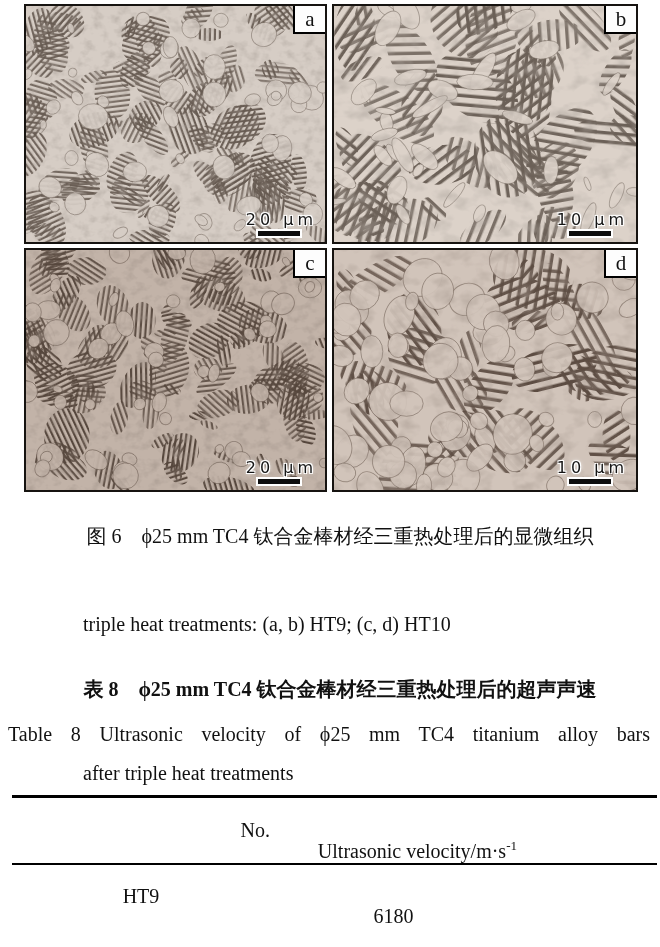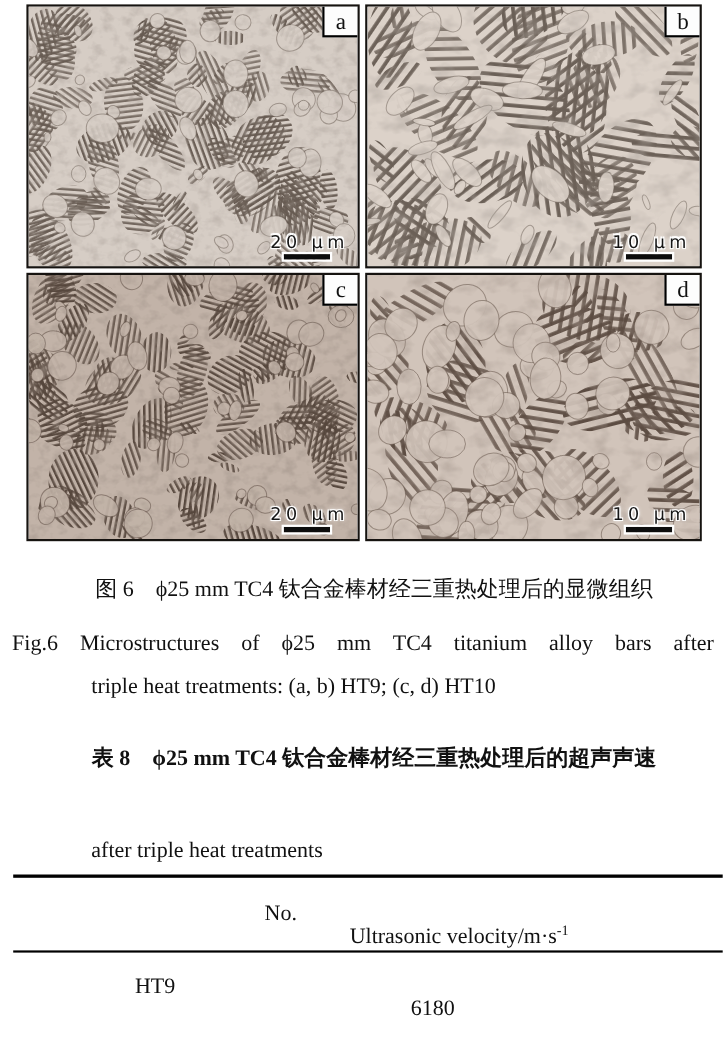--- a/index.html
+++ b/index.html
@@ -650,24 +650,24 @@
     <div class="plabel">
       <span>d</span>
     </div>
     <div class="scale">
       <div class="scale-text">10 μm</div>
       <div class="scale-line"></div>
     </div>
   </div>
 
   <div class="cap cap-center" style="top:523px">图 6　ϕ25 mm TC4 钛合金棒材经三重热处理后的显微组织</div>
-  <div class="cap cap-just" style="left:11px;top:572px;width:638px">Fig.6 Microstructures of ϕ25 mm TC4 titanium alloy bars after</div>
   <div class="cap" style="left:83px;top:611px">triple heat treatments: (a, b) HT9; (c, d) HT10</div>
 
   <div class="cap cap-center bold" style="top:676px">表 8　ϕ25 mm TC4 钛合金棒材经三重热处理后的超声声速</div>
+  <div class="cap cap-just" style="left:8px;top:721px;width:642px">Table 8 Ultrasonic velocity of ϕ25 mm TC4 titanium alloy bars</div>
   <div class="cap" style="left:83px;top:760px">after triple heat treatments</div>
 
   <table class="dtable">
     <thead>
       <tr>
         <th class="col1">No.</th>
         <th class="col2">
           <span class="shift"><span>Ultrasonic velocity/m·s</span><sup class="unit-sup">-1</sup></span>
         </th>
       </tr>

